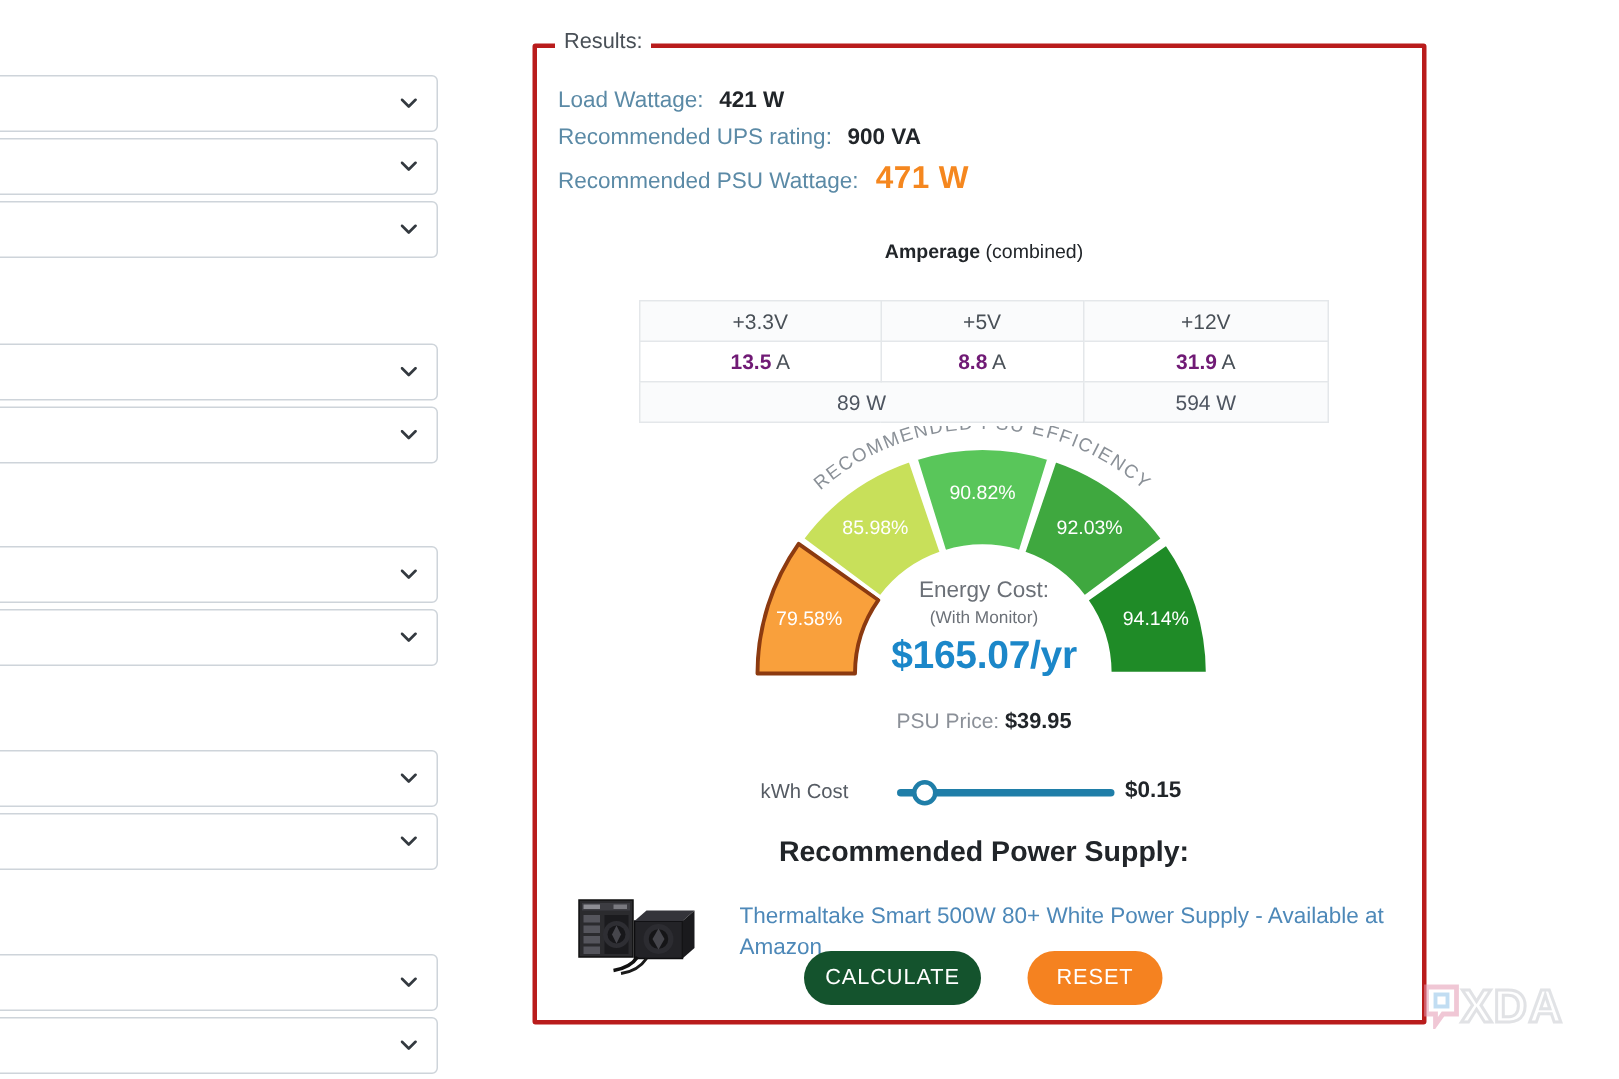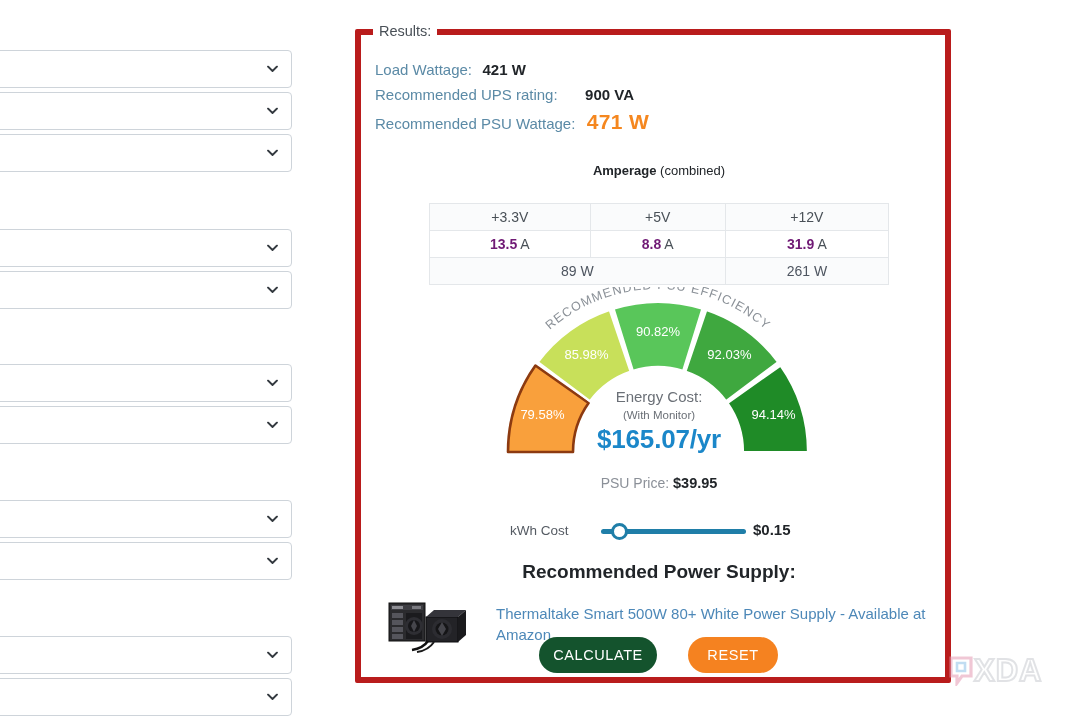--- a/index.html
+++ b/index.html
@@ -20,21 +20,21 @@
   }
   .sel .chev {
     position:absolute; right:13px; top:50%; transform:translateY(-50%);
     width:11px; height:7px; color:#343a40;
   }
   .sel .chev svg { display:block; }
 
   
   .results-fs {
     position:absolute; left:353px; top:29px; width:596px; height:654px;
-    border:6px solid #b91c1c; border-radius:2px; background:#fff;
+    border:3px solid #b91c1c; border-radius:2px; background:#fff;
   }
   .results-legend {
     position:absolute; left:12px; top:-11px; background:#fff; padding:0 6px;
     font-size:14.5px; color:#495057; line-height:1;
   }
 
   .row-line { position:absolute; left:14px; white-space:nowrap; }
   .lbl { color:#5b8aa6; font-size:15px;text-align:right; }
   .val-b { color:#212529; font-size:15px; font-weight:bold; }
   .val-orange { color:#f5871f; font-size:21px; font-weight:bold; letter-spacing:.3px; }
@@ -211,21 +211,21 @@
   <fieldset class="results-fs">
     <div class="results-legend">Results:</div>
 
     <div class="row-line" style="top:26px;">
       <span class="lbl">Load Wattage:</span>
       <span class="val-b" style="margin-left:6px;">421 W</span>
     </div>
 
     <div class="row-line" style="top:51px;">
       <span class="lbl">Recommended UPS rating:</span>
-      <span class="val-b" style="margin-left:23px;">900 VA</span>
+      <span class="val-b" style="margin-left:6px;">900 VA</span>
     </div>
 
     <div class="row-line" style="top:75px;">
       <span class="lbl">Recommended PSU Wattage:</span>
       <span class="val-orange" style="margin-left:7px;">471 W</span>
     </div>
 
     <div class="amp-title">
       <b>Amperage</b><span> (combined)</span>
     </div>
@@ -236,21 +236,21 @@
         <td>+5V</td>
         <td>+12V</td>
       </tr>
       <tr class="amps">
         <td><b>13.5</b><span> A</span></td>
         <td><b>8.8</b><span> A</span></td>
         <td><b>31.9</b><span> A</span></td>
       </tr>
       <tr>
         <td colspan="2">89 W</td>
-        <td>261 W</td>
+        <td>594 W</td>
       </tr>
     </tbody>
       </table>
 
     <div class="gauge-wrap">
       <svg id="gauge-svg" width="596" height="180" viewBox="0 0 596 180">
           <path d="M212,165 L147,165.00000000000003 A150,150 0 0 1 174.4282652497307,78.53515257453104 L227.5426836415141,116.0032531255676 A85,85 0 0 0 212,165 Z" fill="#f9a03c" stroke="#8c3a10" stroke-width="2.6" stroke-linejoin="round"></path>
           <path d="M228.93783346935766,114.08299412617521 L176.89029435768998,75.14646022266214 A150,150 0 0 1 248.6601457154232,23.002610982645592 L269.60741590540647,84.53481289016584 A85,85 0 0 0 228.93783346935766,114.08299412617521 Z" fill="#c8e05a" stroke="#ffffff" stroke-width="2.2"></path>
           <path d="M271.864815746256,83.80133921960079 L252.643792493393,21.708245681648464 A150,150 0 0 1 341.35620750660695,21.708245681648435 L322.13518425374394,83.80133921960078 A85,85 0 0 0 271.864815746256,83.80133921960079 Z" fill="#59c65a" stroke="#ffffff" stroke-width="2.2"></path>
           <path d="M324.3925840945934,84.53481289016581 L345.33985428457663,23.002610982645535 A150,150 0 0 1 417.10970564231,75.14646022266209 L365.06216653064234,114.08299412617518 A85,85 0 0 0 324.3925840945934,84.53481289016581 Z" fill="#3fa83f" stroke="#ffffff" stroke-width="2.2"></path>

